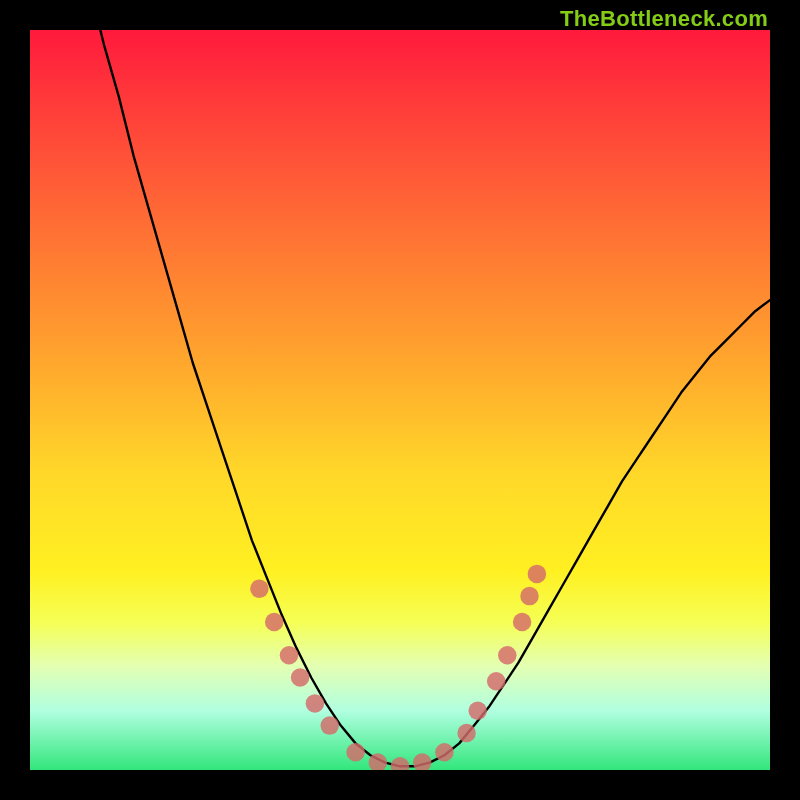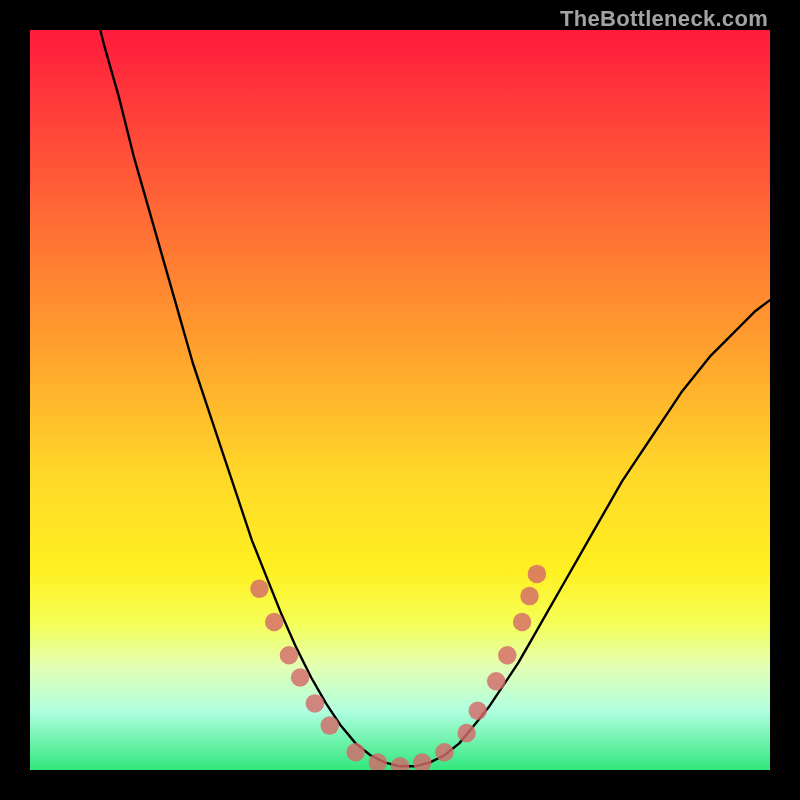--- a/index.html
+++ b/index.html
@@ -30,21 +30,21 @@
       #ffd829 60%,
       #fff021 73%,
       #f5ff55 80%,
       #e3ffb3 86%,
       #b0ffe0 92%,
       #32e67c 100%
     );
   }
   .watermark {
     position: absolute;
-    color: #a3a3a3;
+    color: #84cc16;
     font-weight: 700;
     letter-spacing: 0.3px;
     user-select: none;
   }
   .curve-layer,
   .dots-layer {
     position: absolute;
     left: 0;
     top: 0;
   }

